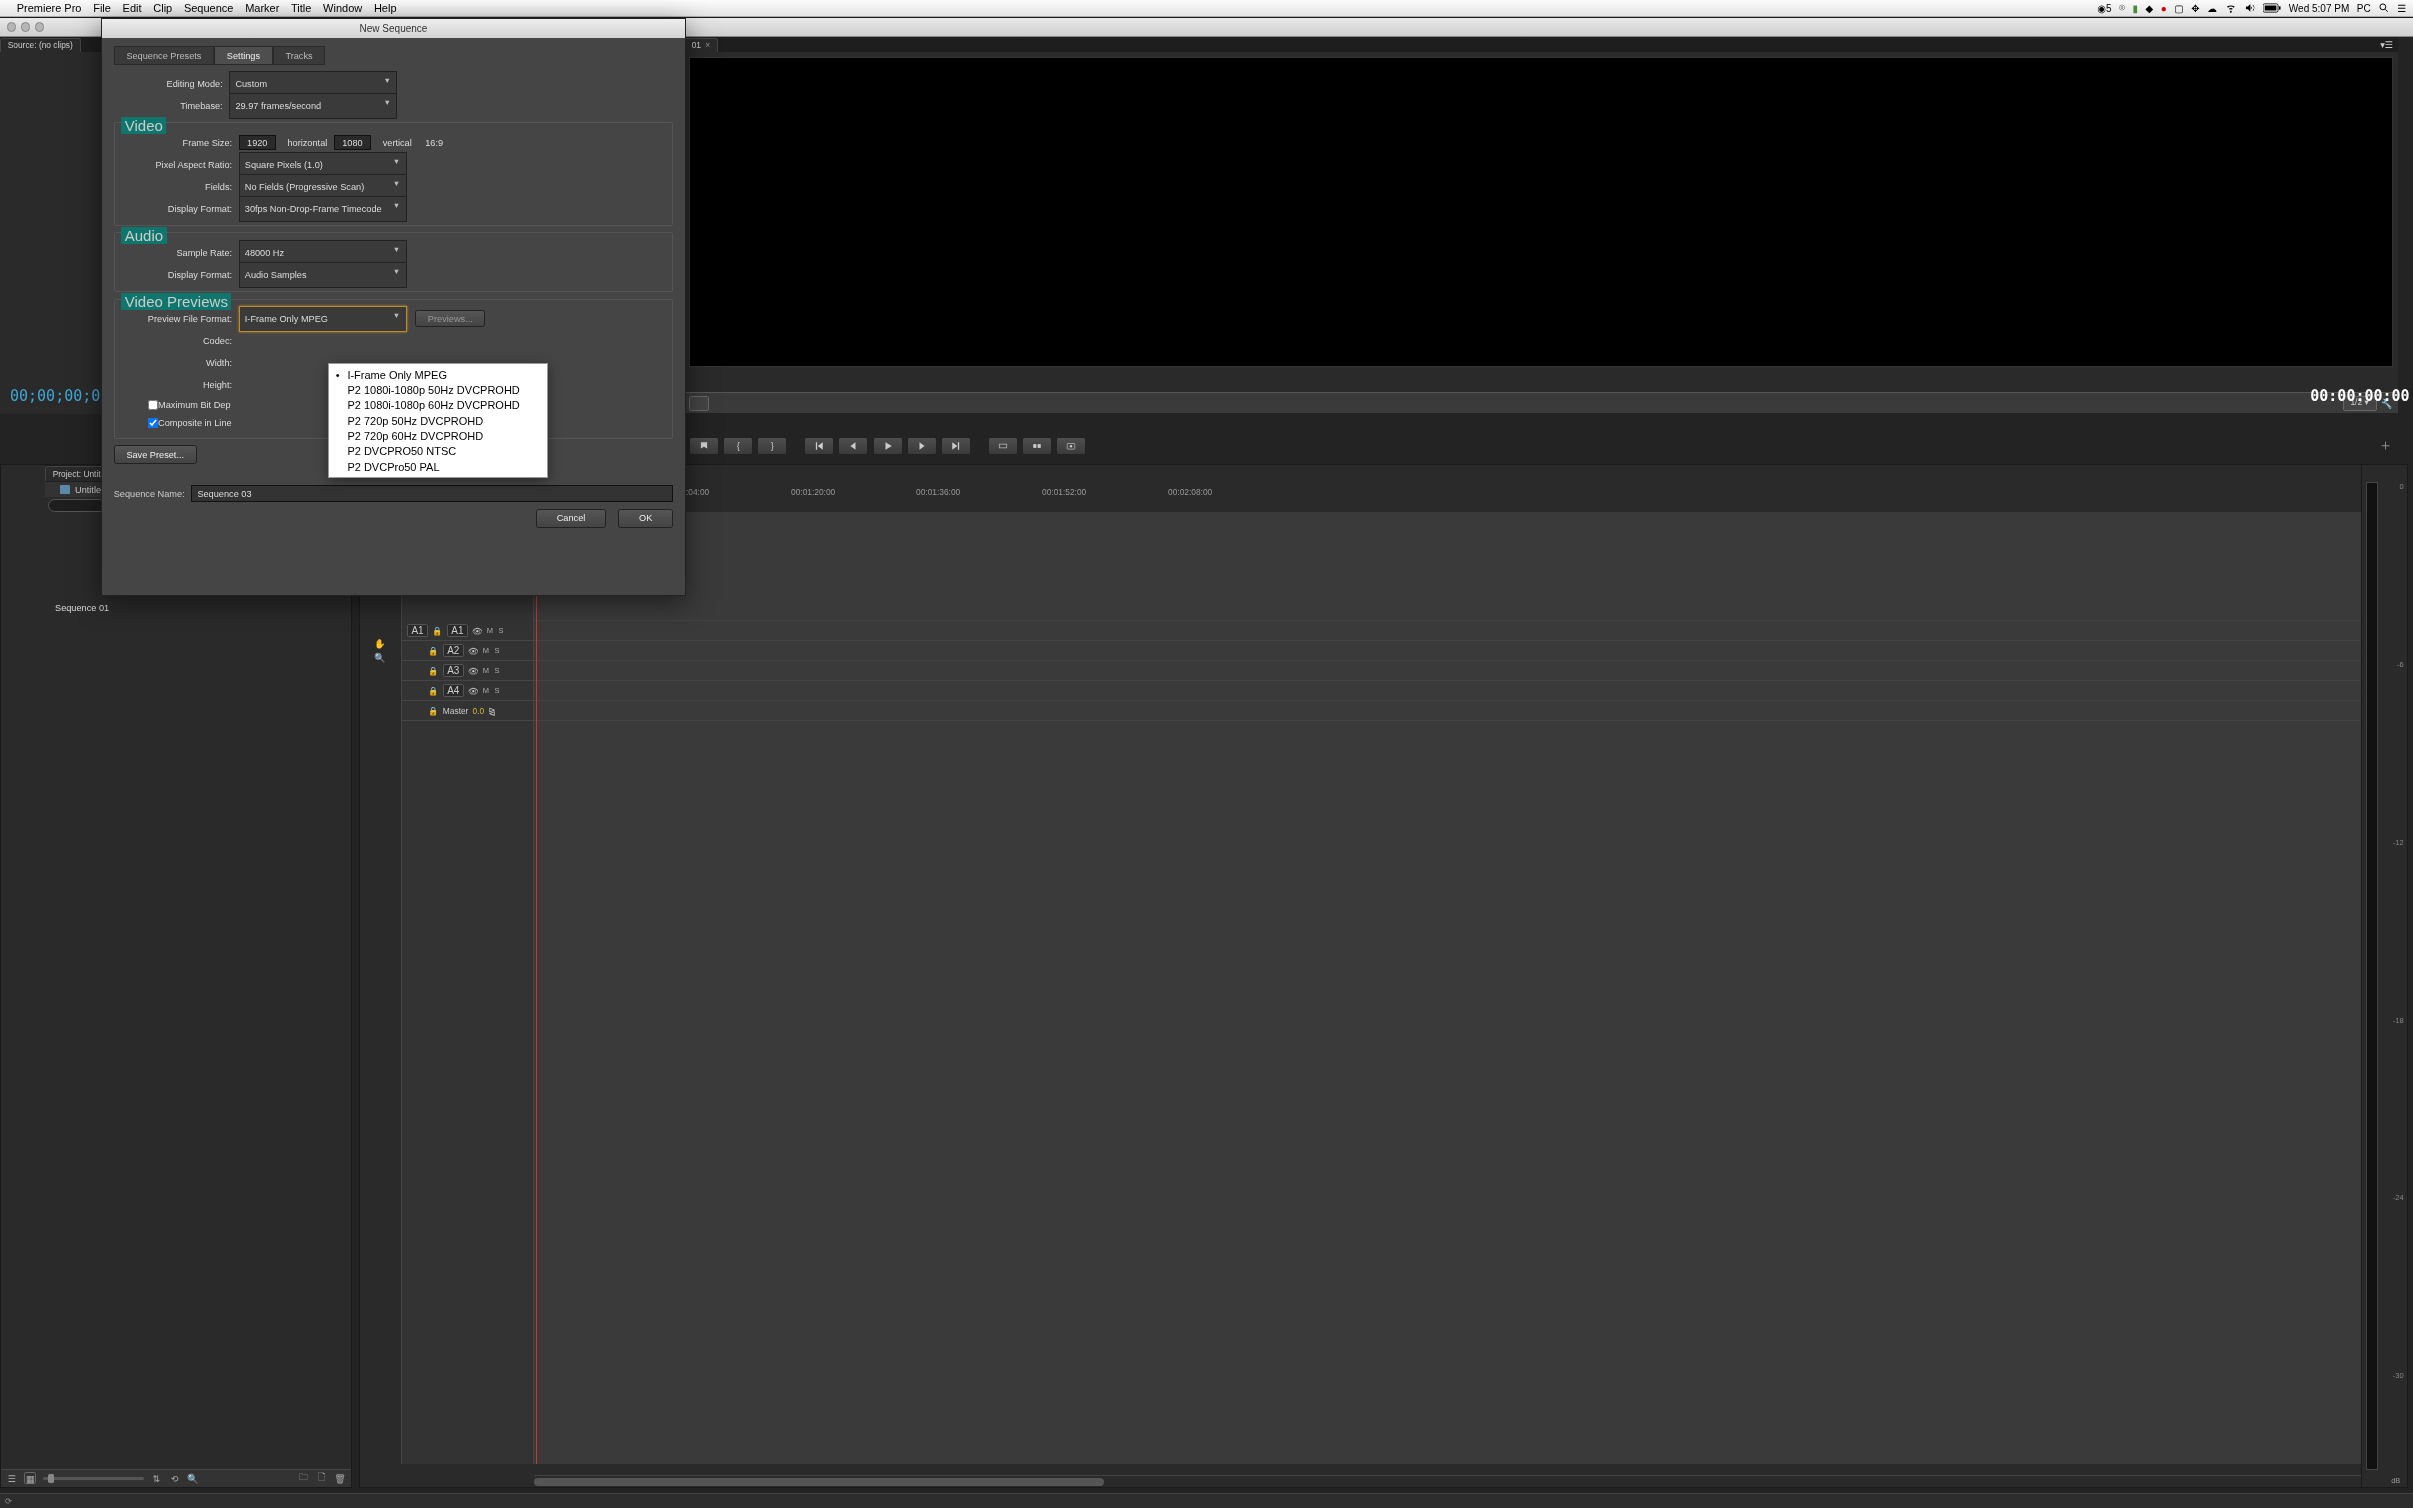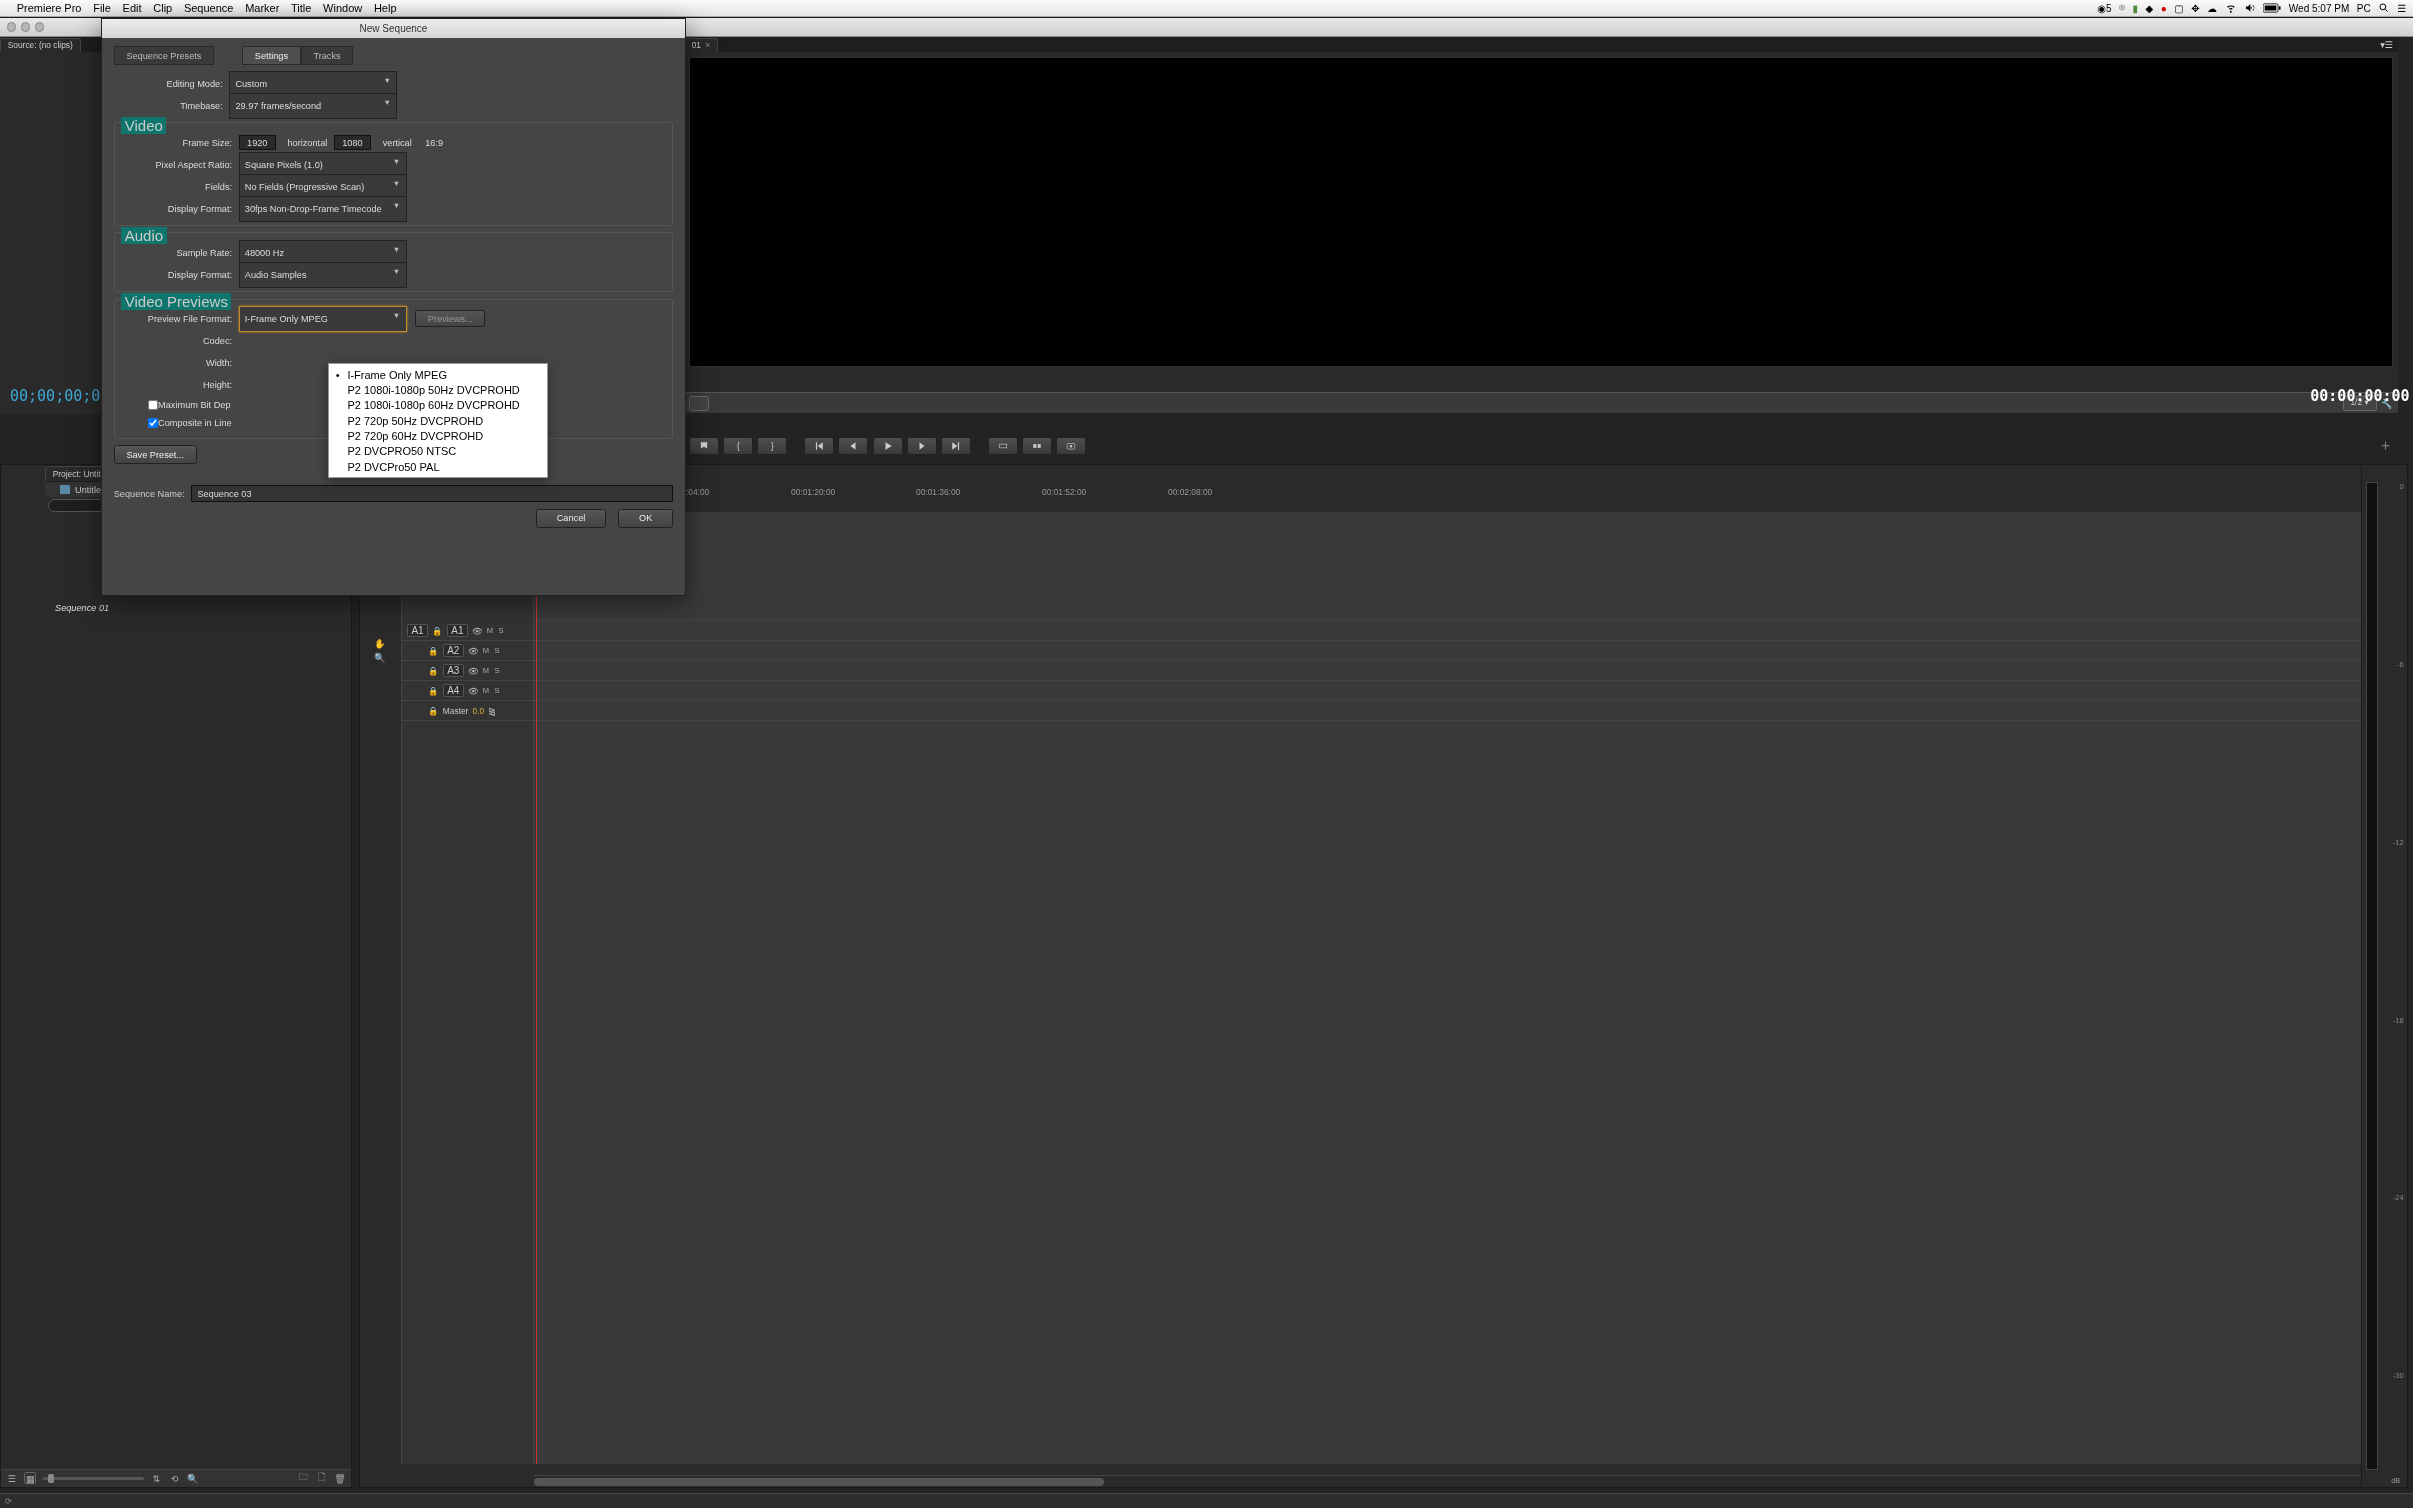--- a/index.html
+++ b/index.html
@@ -48,21 +48,21 @@
 
 .project-panel { position:absolute; left:0; top:427px; width:352px; bottom:20px; background:#2a2a2a; border:0.8px solid #1a1a1a;padding-left:44px; }
 .proj-head { height:17px; display:flex; align-items:center; }
 .proj-sub { height:15px; background:#333; padding-left:15px; display:flex; align-items:center; gap:5px; }
 .folder-icn { width:10px; height:8.4px; background:#5a8aa8; border-radius:0.8px; }
 .search-row { height:17px; background:#2a2a2a; display:flex; align-items:center; padding:1.7px 3.4px; }
 .search-row input { flex:1; height:13.4px; background:#1e1e1e; border:0.8px solid #555; border-radius:6.7px; color:#ccc; padding:0 17px 0 5px; font-size:8.4px; }
 .proj-icons { height:67px; display:flex; flex-direction:column; align-items:center; justify-content:center; margin-top:17px;}
 .seq-thumb { position:relative; width:32px; height:37px; }
 .seq-thumb .bar { position:absolute; width:10px; height:10px; background:#2faec0; }
-.proj-label { text-align:left; padding:5px 10px; color:#ddd;font-style:italic; }
+.proj-label { text-align:left; padding:5px 10px; color:#ddd; }
 .proj-foot { position:absolute; bottom:0; left:0; right:0; height:18.4px; background:#333; border-top:0.8px solid #444; display:flex; align-items:center; gap:6.7px; padding:0 5px; }
 .proj-foot .ic { width:11.7px; height:11.7px; display:inline-flex; align-items:center; justify-content:center; color:#aaa; border:0.8px solid transparent; font-size:9.2px;}
 .slider-bar { flex:0 0 101px; height:3.4px; background:#555; border-radius:1.7px; position:relative; }
 .slider-bar .knob { position:absolute; left:5px; top:-2.5px; width:6.7px; height:8.4px; background:#888; border-radius:1.7px; }
 
 
 .timeline { position:absolute; left:359px; right:5px; top:427px; bottom:20px; background:#2a2a2a; border:0.8px solid #1a1a1a; }
 .tl-head { height:18.4px; display:flex; }
 .tl-ruler { height:17px; background:#2a2a2a; display:flex; align-items:center; padding-left:174px; position:relative; overflow:hidden; }
 .ruler-tick { position:absolute; color:#999; font-size:8.4px; }
@@ -87,21 +87,21 @@
 
 
 .statusbar { position:absolute; left:0; right:0; bottom:0; height:15px; background:#2d2d2d; border-top:0.8px solid #444; display:flex; align-items:center; padding:0 5px; color:#888; font-size:8.4px;}
 
 
 .dialog { position:absolute; top:18.4px; left:101px; width:585px; height:578px; background:#454545; border:0.8px solid #222; box-shadow:0 6.7px 25px rgba(0,0,0,.5); }
 .dlg-titlebar { height:18.4px; background:linear-gradient(#ededed,#d4d4d4); display:flex; align-items:center; justify-content:center; color:#333; font-size:10px; }
 .dlg-body { padding:8.4px 11.7px 6.7px 11.7px; color:#ddd; }
 .dlg-tabs { display:flex; gap:0; margin-bottom:8.4px; }
 .dlg-tab { padding:3.4px 11.7px; background:#3a3a3a; color:#bbb; border:0.8px solid #2a2a2a; font-size:9.2px; }
-.dlg-tab.active { background:#4e4e4e; color:#eee;margin-left:28px; }
+.dlg-tab.active { background:#4e4e4e; color:#eee; }
 .fieldrow { display:flex; align-items:center; height:22px; }
 .fieldrow .lbl { width:109px; text-align:right; margin-right:6.7px; color:#ddd; font-size:9.2px; }
 .fieldrow .dd { width:168px; height:17px; background:#3a3a3a; border:0.8px solid #222; display:flex; align-items:center; padding:12px 5px; font-size:9.2px; color:#ddd; position:relative; }
 .fieldrow .dd .car { position:absolute; right:3.4px; top:2.5px; width:11.7px; height:11.7px; display:flex; align-items:center; justify-content:center; color:#bbb; font-size:7.5px;}
 .fieldrow .dd.highlight { border:0.8px solid #c08a2a; box-shadow:0 0 2.5px #c08a2a; }
 .fieldrow .txt { width:37px; height:15px; background:#2a2a2a; border:0.8px solid #111; color:#ddd; text-align:center; font-size:9.2px; margin-right:5px; }
 .fieldrow span.sp { margin:0 6.7px; font-size:9.2px; }
 .group { border:0.8px solid #555; border-radius:1.7px; padding:8.4px 8.4px 5px 8.4px; margin:5px 0 6.7px 0; position:relative; }
 .group > .gh { position:absolute; top:-6.7px; left:6.7px; background:#0f766e; padding:0 3.4px; font-size:15px; color:#ccc; }
 .chk { display:flex; align-items:center; font-size:9.2px; margin-left:25px; height:18.4px; }

